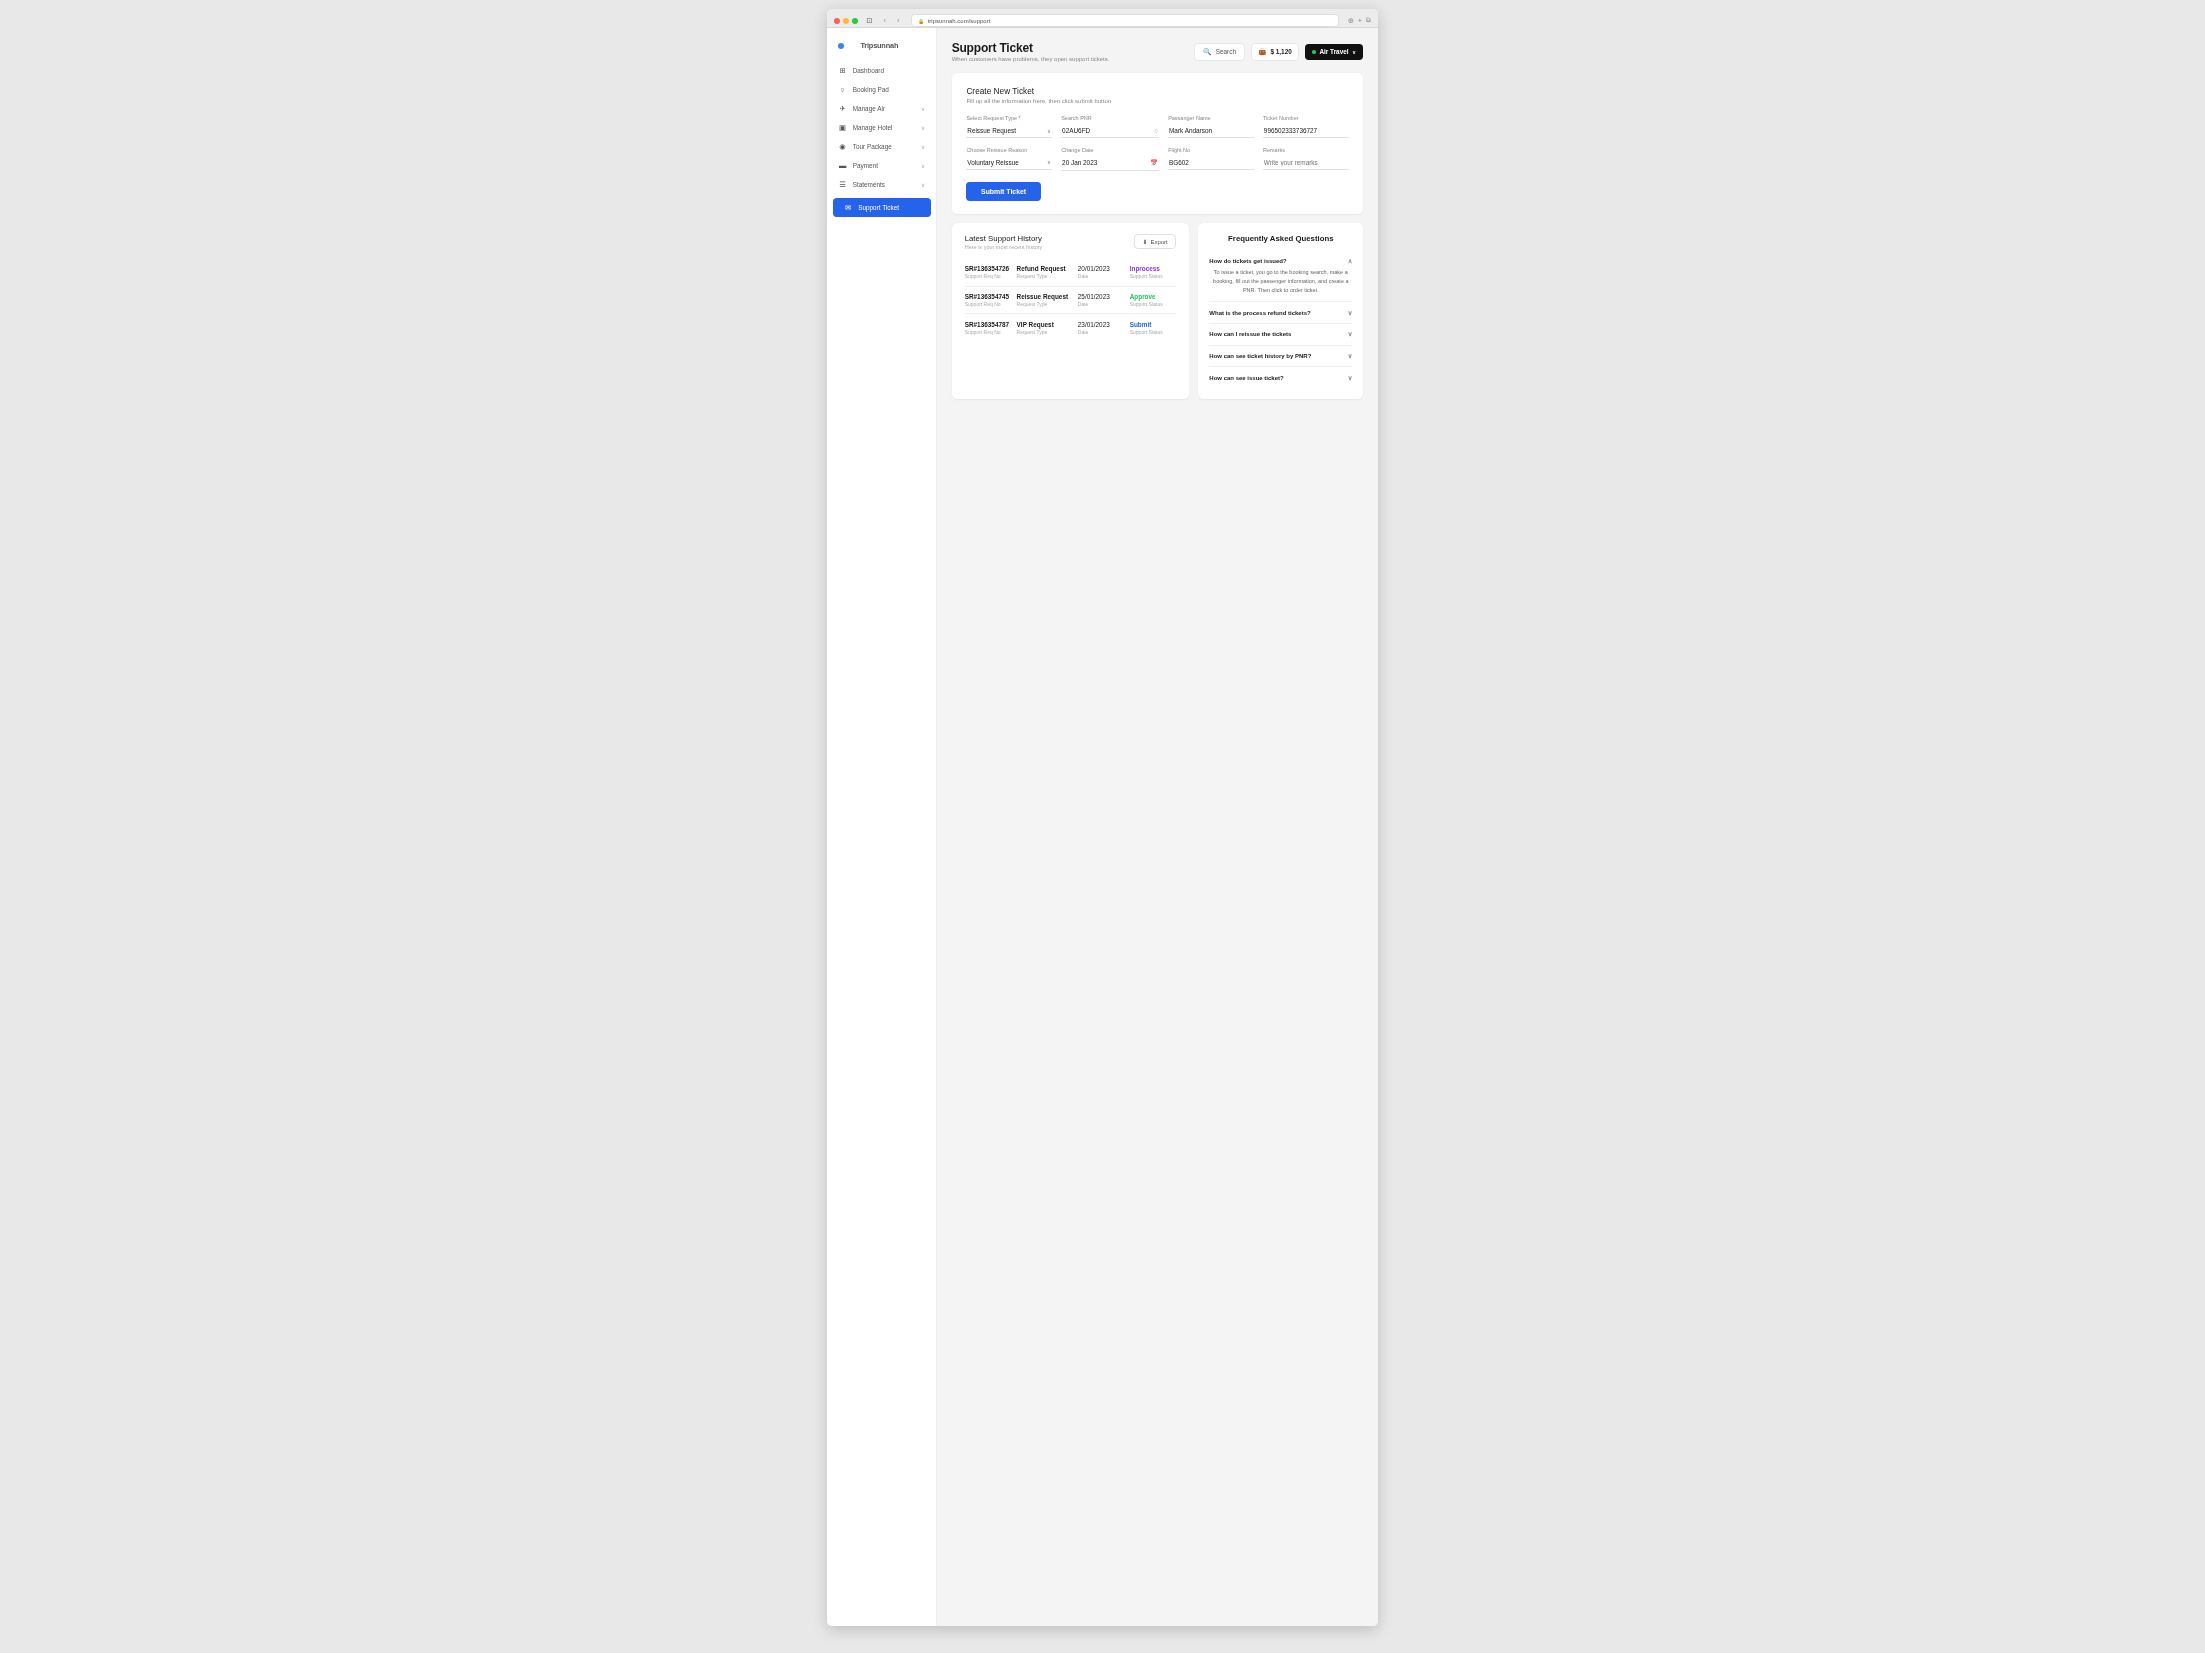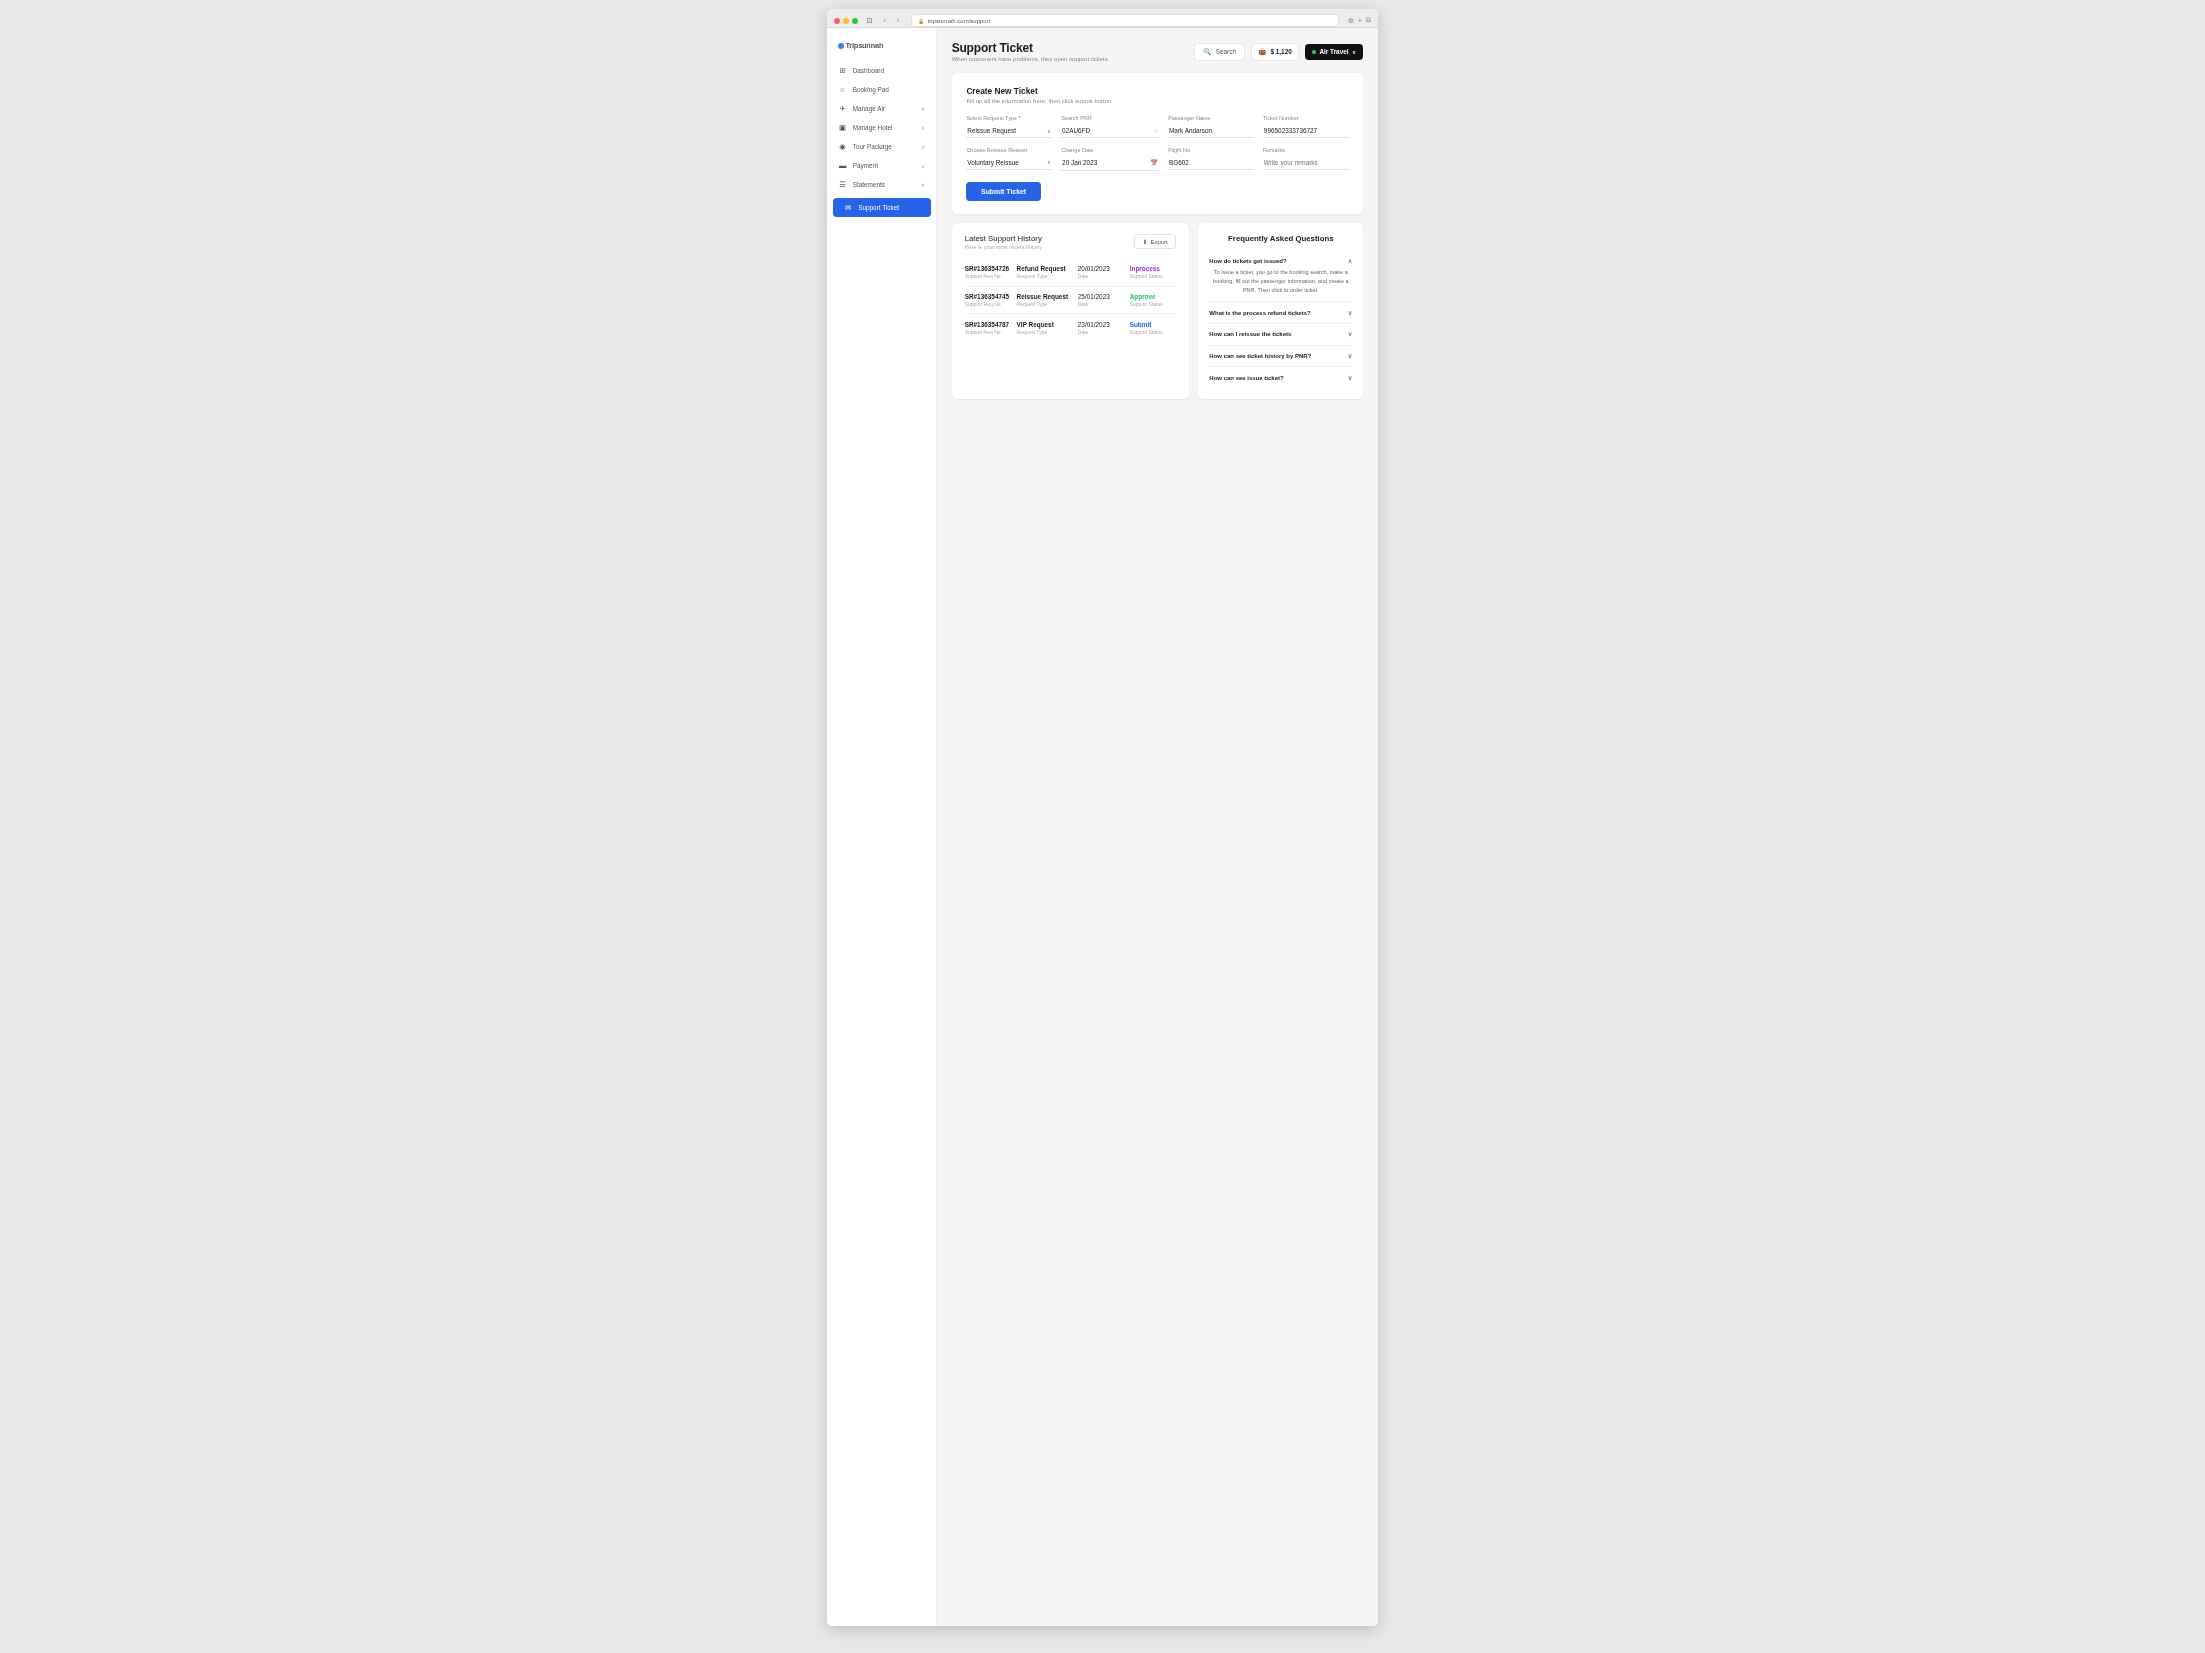--- a/index.html
+++ b/index.html
@@ -62,21 +62,21 @@
       background: #fff;
       padding: 9.2px 0;
       display: flex;
       flex-direction: column;
       border-right: 0.5px solid #eee;
     }
     .logo-area {
       padding: 3.7px 11px 11px 11px;
       display: flex;
       align-items: center;
-      gap: 1px;
+      gap: 16px;
     }
     .logo-dot {
       width: 6.4px; height: 6.4px; border-radius: 50%;
       background: #3b82f6;
     }
     .logo-text { font-size: 7.4px; font-weight: 700; color: #555; letter-spacing: -0.2px; }
     .nav-item {
       display: flex;
       align-items: center;
       gap: 5.5px;
@@ -172,21 +172,21 @@
     
     .card {
       background: #fff;
       border-radius: 5.5px;
       padding: 13px 14.7px;
       margin-bottom: 9.2px;
       box-shadow: 0 0.5px 1.8px rgba(0,0,0,0.06);
     }
     .card-title {
       font-size: 8.3px;
-      font-weight: 700;
+      font-weight: 400;
       color: #1a1a1a;
       margin-bottom: 1.8px;
     }
     .card-subtitle {
       font-size: 6px;
       color: #888;
       margin-bottom: 11px;
     }
     .form-grid {
       display: grid;

